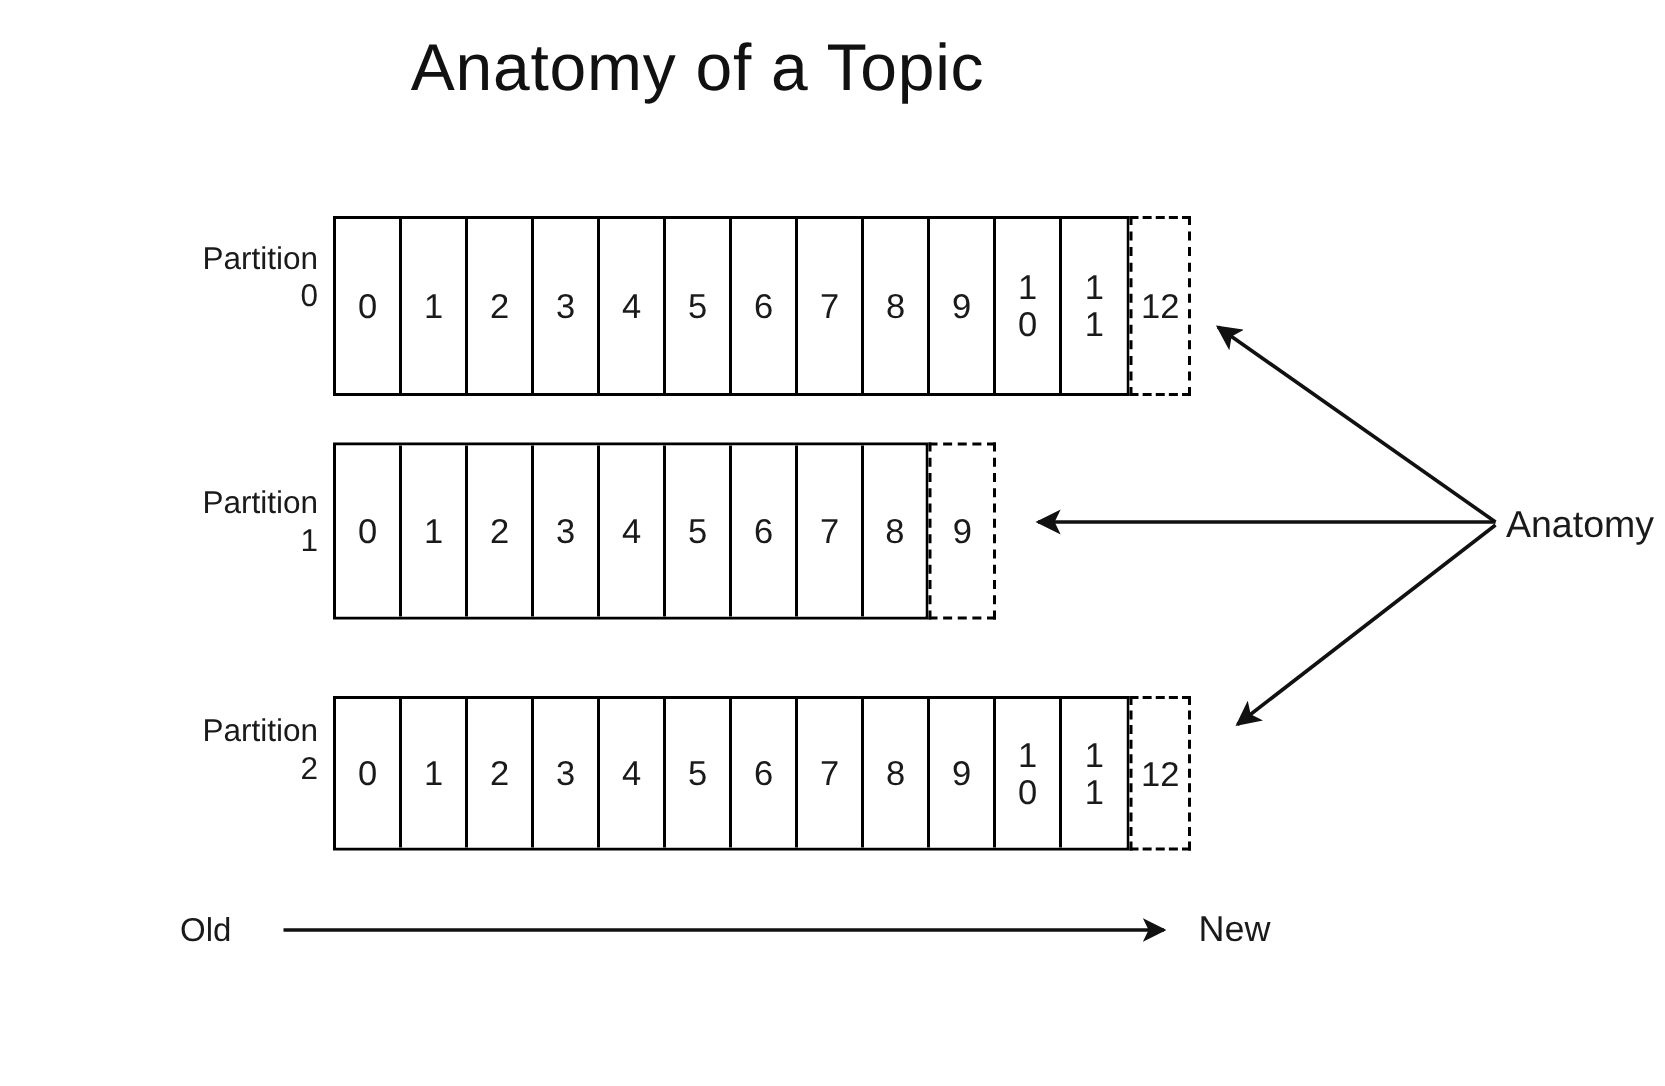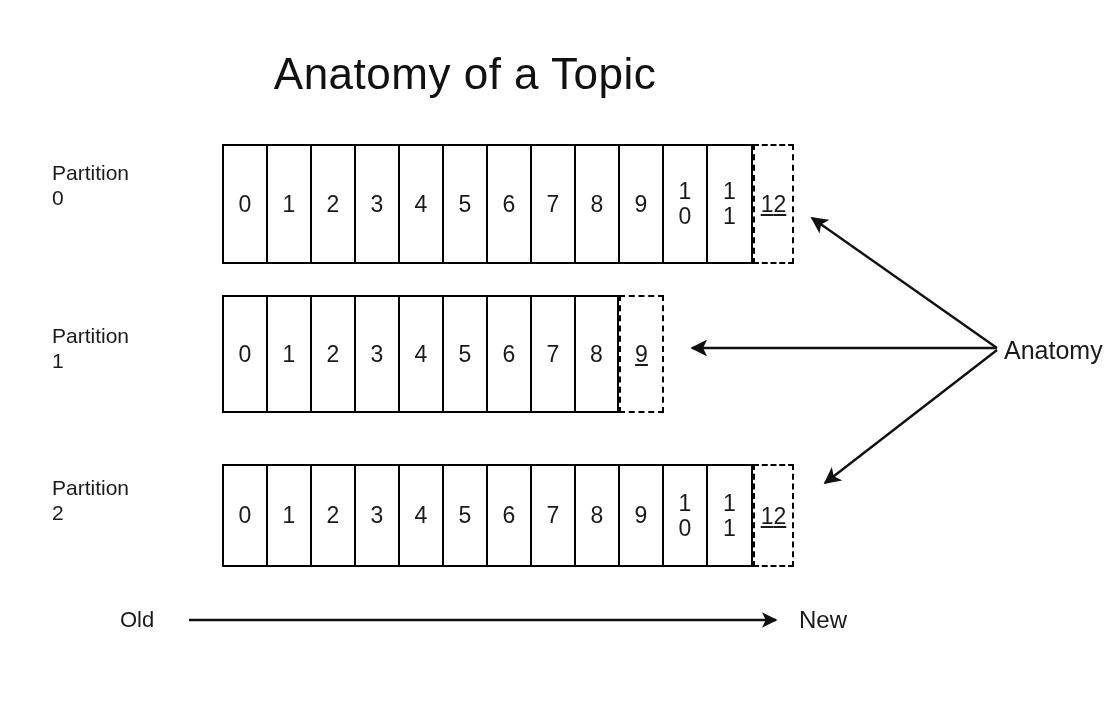--- a/index.html
+++ b/index.html
@@ -22,32 +22,31 @@
     position: absolute;
     left: 0;
     top: 22px;
     width: 930px;
     text-align: center;
     font-size: 44px;
     font-weight: 400;
     letter-spacing: 0.5px;
     color: #111111;
     line-height: 1.1;
-    margin-top: 28px;
   }
 
   
   .partition-row {
     position: absolute;
   }
 
   .partition-label {
     position: absolute;
     width: 160px;
-    text-align: left;
+    text-align: right;
     font-size: 21px;
     line-height: 25px;
     color: #1a1a1a;
   }
   .partition-label .pl-name { display: block; }
   .partition-label .pl-num  { display: block; }
 
   .log-strip {
     position: absolute;
     display: flex;
@@ -88,21 +87,20 @@
     box-sizing: border-box;
     border: 2.5px dashed #000000;
     border-left: 2.5px dashed #000000;
     display: flex;
     align-items: center;
     justify-content: center;
     font-size: 23px;
     line-height: 24px;
     color: #1a1a1a;
     background: #ffffff;
-    text-decoration: underline;
   }
 
   
   #arrow-layer {
     position: absolute;
     left: 0;
     top: 0;
     width: 1110px;
     height: 724px;
     pointer-events: none;

